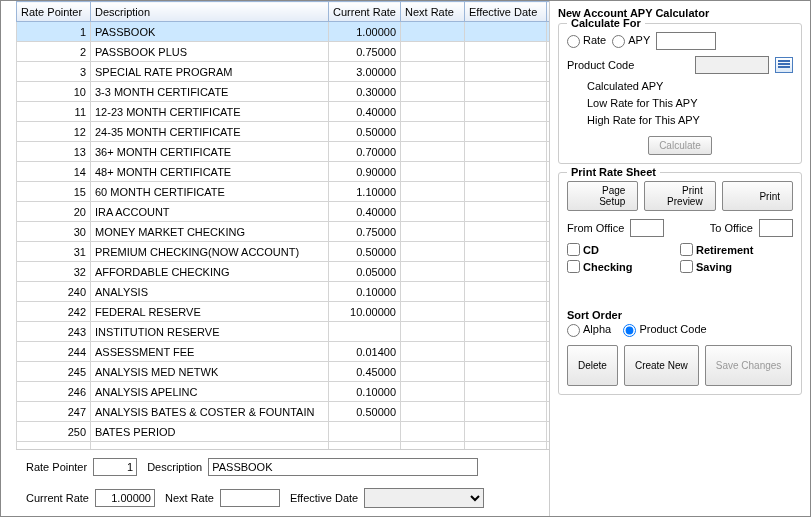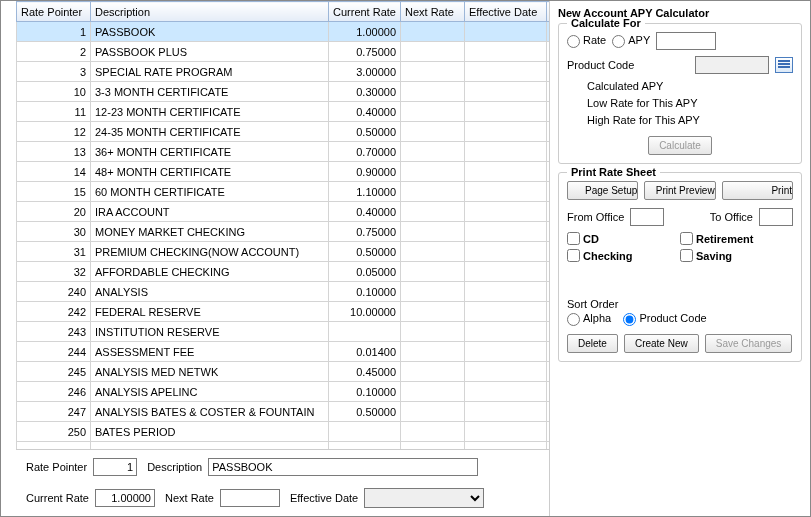--- a/index.html
+++ b/index.html
@@ -26,31 +26,31 @@
 .field-row { display: flex; align-items: center; gap: 6px; }
 .group { border: 1px solid #ccc; border-radius: 3px; margin-bottom: 8px; padding: 8px; position: relative; }
 .group-title { position: absolute; top: -7px; left: 8px; background: #fff; padding: 0 4px; font-weight: bold; font-size: 11px; }
 .row { display: flex; align-items: center; gap: 6px; margin-bottom: 6px; }
 .row label { font-size: 11px; }
 input[type="text"] { border: 1px solid #7a7a7a; padding: 2px 3px; font-size: 11px; }
 input[type="radio"], input[type="checkbox"] { margin-right: 3px; vertical-align: middle; }
 button { font-size: 10px; padding: 3px 10px; border: 1px solid #888; background: linear-gradient(#fdfdfd,#e6e6e6); border-radius: 2px; cursor: pointer; text-align: right; }
 button:disabled { color: #999; cursor: default; }
 .btn-row { display: flex; gap: 6px; margin-bottom: 8px; }
-.btn-row button { flex: 1; padding: 3px 0; }
+.btn-row button { flex: 1; padding: 3px 12px; }
 .calc-lines { margin: 6px 0 10px 20px; }
 .calc-lines div { margin-bottom: 5px; font-size: 11px; }
 .prod-icon { width: 18px; height: 16px; border: 1px solid #4a7dbf; background: linear-gradient(#fff,#dce9f8); display: inline-flex; align-items: center; justify-content: center; cursor: pointer; }
 .prod-icon svg { width: 12px; height: 10px; }
 .checkbox-grid { display: grid; grid-template-columns: 1fr 1fr; gap: 4px 0; margin-bottom: 6px; }
 .checkbox-grid label { font-weight: bold; font-size: 11px; display: flex; align-items: center; }
 .sort-order { margin-bottom: 8px; }
-.sort-order .title { font-weight: normal; font-size: 11px; margin-bottom: 2px; margin-top: 36px; }
+.sort-order .title { font-weight: bold; font-size: 11px; margin-bottom: 2px; margin-top: 36px; }
 .action-btns { display: flex; gap: 6px; }
-.action-btns button { padding: 3px 10px; }
+.action-btns button { padding: 14px 10px; }
 </style>
 </head>
 <body>
 
 <div class="main">
   <div class="left">
     <div class="table-wrap">
       <table>
         <colgroup>
           <col class="col-rp">

